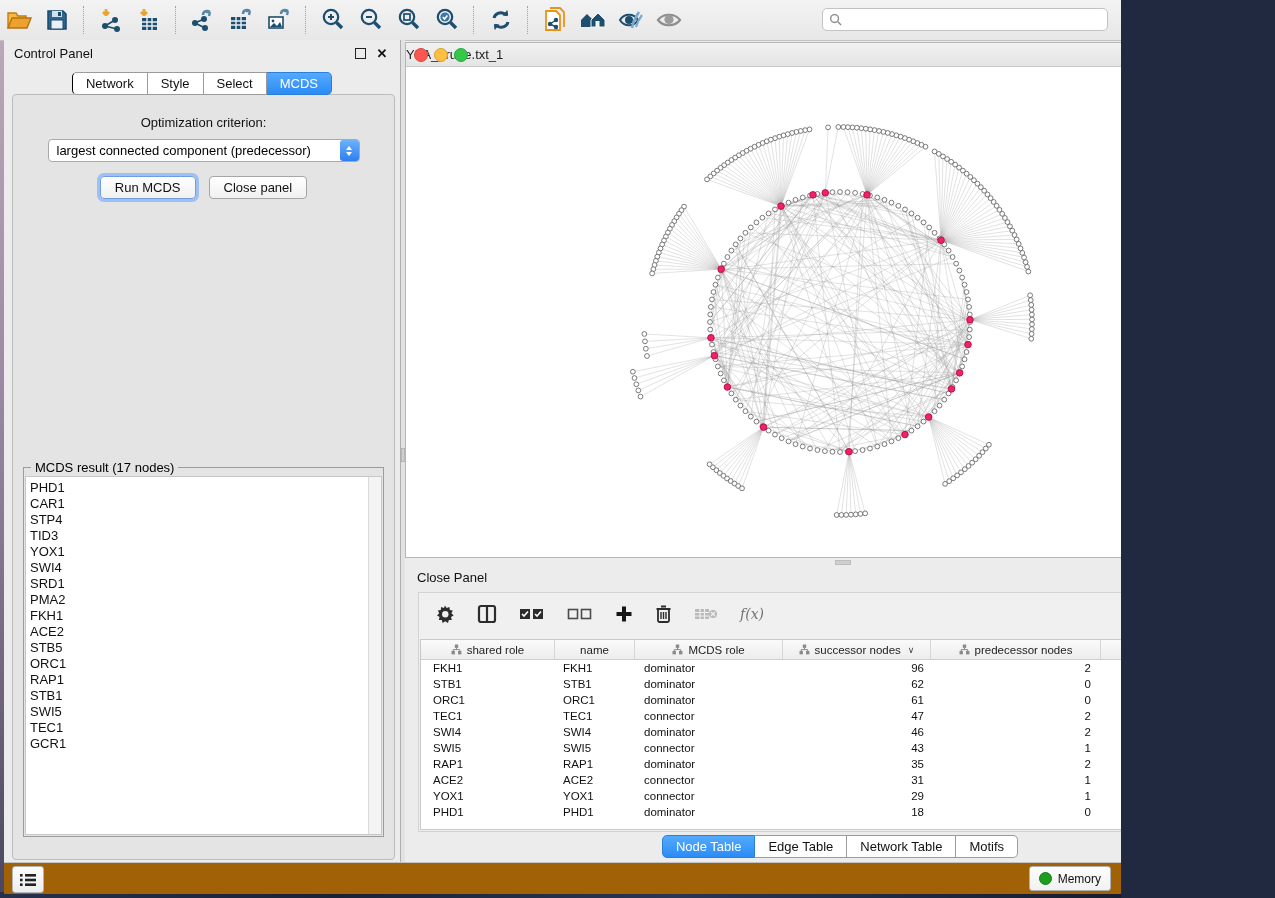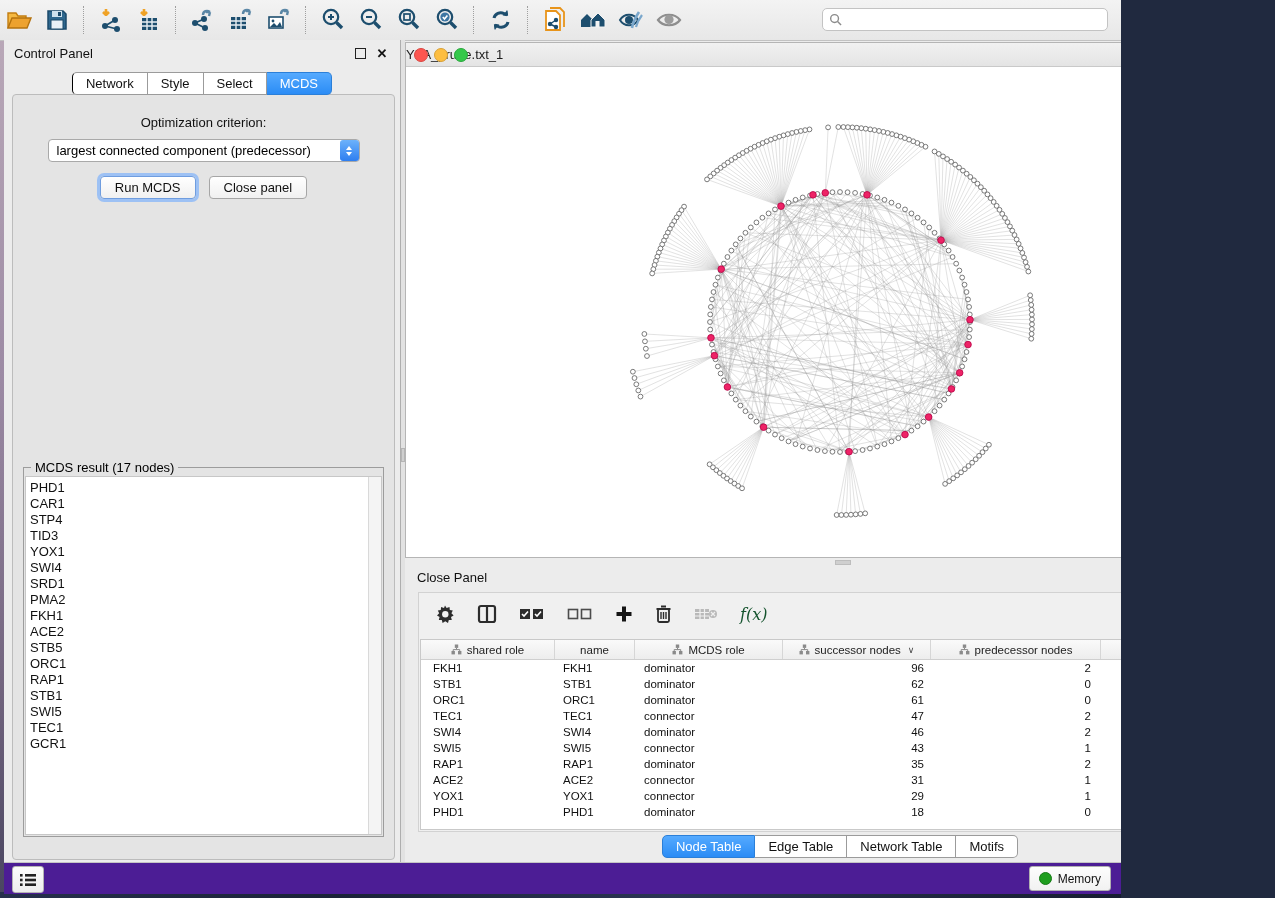--- a/index.html
+++ b/index.html
@@ -77,37 +77,37 @@
   .net-canvas{position:absolute;left:0;top:23px;right:0;bottom:0;}
   .net-canvas svg{position:absolute;left:0;top:0;}
 
   
   .table-panel{position:absolute;left:405px;top:565px;width:870px;height:297px;background:#ececec;}
   .tp-head{height:24px;display:flex;align-items:center;padding:0 12px;}
   .tp-content{position:absolute;left:13px;top:27px;right:13px;height:240px;background:#f0f0f0;
     border:1px solid #d2d2d2;box-sizing:border-box;}
   .tp-toolbar{height:42px;display:flex;align-items:center;padding-left:16px;gap:22px;}
   .ticon{display:flex;align-items:center;justify-content:center;}
-  .fx-label{font-size:16px;font-style:italic;font-family:"DejaVu Serif",serif;color:#14532d;}
+  .fx-label{font-size:14px;font-style:italic;font-family:"DejaVu Serif",serif;color:#737373;}
   .grid-table{position:absolute;left:1px;right:1px;top:46px;bottom:1px;background:#fff;border:1px solid #c9c9c9;
     box-sizing:border-box;overflow:hidden;}
   .thead-row{display:flex;height:19px;background:linear-gradient(180deg,#fafafa,#ededed);border-bottom:1px solid #cfcfcf;}
   .th{display:flex;align-items:center;justify-content:center;font-size:11.5px;color:#222;
     border-right:1px solid #d6d6d6;box-sizing:border-box;gap:5px;}
   .tbody .tr{display:flex;height:16px;}
   .td{font-size:11.5px;color:#111;box-sizing:border-box;line-height:16px;white-space:nowrap;overflow:hidden;}
   .td.l{text-align:left;}
   .td.r{text-align:right;}
   .tscroll{position:absolute;right:0;top:19px;bottom:0;width:15px;background:#fafafa;border-left:1px solid #dedede;}
   .tthumb{position:absolute;left:2px;top:8px;width:10px;height:118px;background:#b9b9b9;border-radius:6px;}
   .bottom-tabs{position:absolute;left:0;right:0;top:270px;display:flex;justify-content:center;}
   .sort-glyph{font-size:9px;color:#444;margin-left:2px;}
 
   
-  .status-bar{position:absolute;left:4px;right:0;top:862px;height:31px;background:#4c1d95;border-top:1px solid #c4c4c4;}
+  .status-bar{position:absolute;left:4px;right:0;top:862px;height:31px;background:#a16207;border-top:1px solid #c4c4c4;}
   .list-btn{position:absolute;left:8px;top:3px;width:30px;height:25px;background:linear-gradient(180deg,#fbfbfb,#eee);
     border:1px solid #b4b4b4;border-radius:3px;display:flex;align-items:center;justify-content:center;}
   .memory-btn{position:absolute;right:10px;top:3px;height:25px;background:linear-gradient(180deg,#fdfdfd,#f1f1f1);
     border:1px solid #b0b0b0;border-radius:3px;display:flex;align-items:center;padding:0 9px;gap:6px;box-sizing:border-box;}
   .memory-dot{width:11px;height:11px;border-radius:50%;background:#1e9e1e;border:1px solid #157a15;}
   .memory-btn span{font-size:12px;color:#111;}
 </style>
 </head>
 <body>
 

